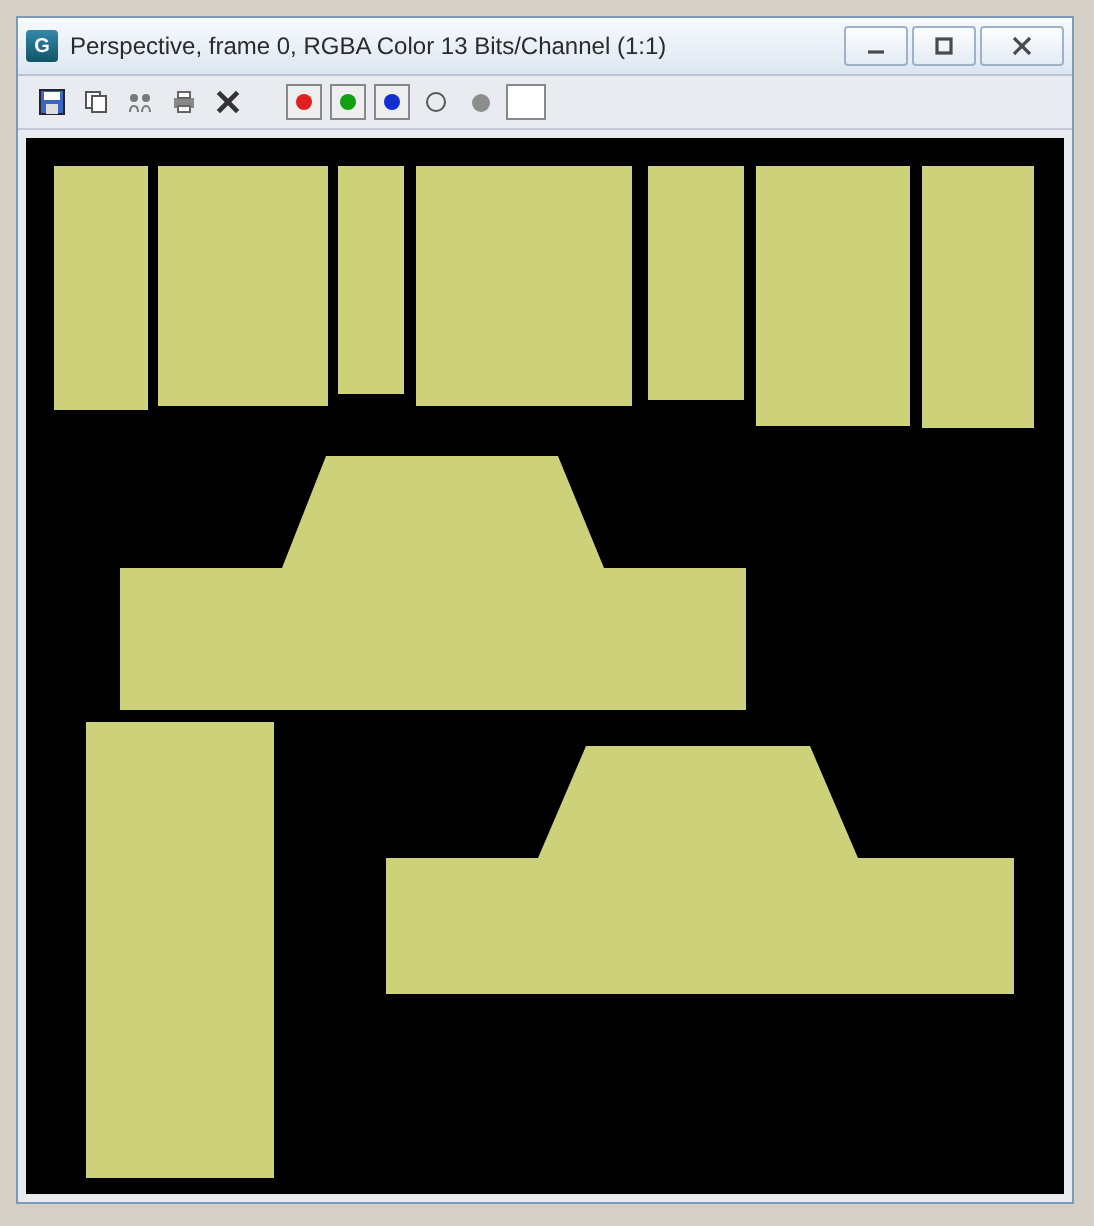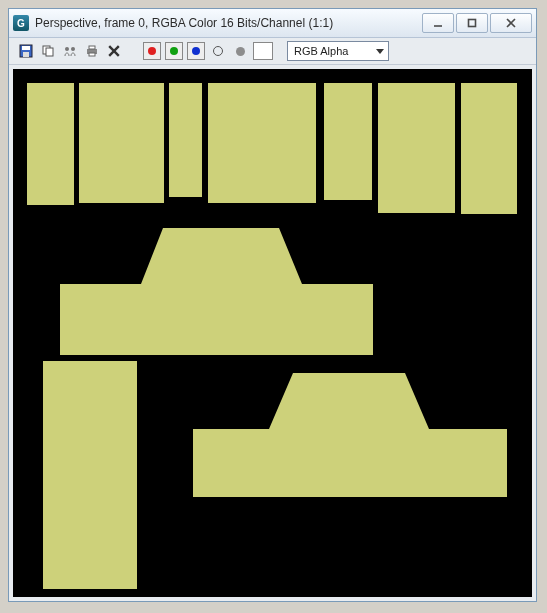--- a/index.html
+++ b/index.html
@@ -81,21 +81,21 @@
     background:#000;position:relative;
   }
   .shape{position:absolute;background:#cdd17a;}
 </style>
 </head>
 <body>
 
 <div class="window">
   <div class="titlebar">
     <div class="app-icon">G</div>
-    <div class="title-text">Perspective, frame 0, RGBA Color 16 Bits/Channel (1:1)</div>
+    <div class="title-text">Perspective, frame 0, RGBA Color 13 Bits/Channel (1:1)</div>
     <div class="win-btns">
       <div class="win-btn">
         <svg viewBox="0 0 10 10">
             <line x1="1" y1="8" x2="9" y2="8"></line>
           </svg>
       </div>
       <div class="win-btn">
         <svg viewBox="0 0 10 10">
             <rect x="1.5" y="1.5" width="7" height="7"></rect>
           </svg>
@@ -153,24 +153,20 @@
     <div class="dot">
         <span id="dot-b" style="background: rgb(16, 48, 208);"></span>
       </div>
     <div class="tbtn">
         <span id="dot-o" style="display:block;width:8px;height:8px;border-radius:50%;border:1px solid #555;"></span>
       </div>
     <div class="tbtn">
         <span id="dot-grey" style="display: block; width: 9px; height: 9px; border-radius: 50%; background: rgb(141, 141, 141);"></span>
       </div>
     <div class="swatch" id="swatch-white" style="background: rgb(255, 255, 255);"></div>
-    <div class="select">
-      <span>RGB Alpha</span>
-      <span class="caret"></span>
-    </div>
   </div>
 
   <div class="viewport-wrap">
     <div class="viewport" id="viewport" style="background: rgb(0, 0, 0);">
         <div class="shape" style="left: 14px; top: 14px; width: 47px; height: 122px; background: rgb(205, 209, 122);"></div>
         <div class="shape" style="left: 66px; top: 14px; width: 85px; height: 120px; background: rgb(205, 209, 122);"></div>
         <div class="shape" style="left: 156px; top: 14px; width: 33px; height: 114px; background: rgb(205, 209, 122);"></div>
         <div class="shape" style="left: 195px; top: 14px; width: 108px; height: 120px; background: rgb(205, 209, 122);"></div>
         <div class="shape" style="left: 311px; top: 14px; width: 48px; height: 117px; background: rgb(205, 209, 122);"></div>
         <div class="shape" style="left: 365px; top: 14px; width: 77px; height: 130px; background: rgb(205, 209, 122);"></div>

